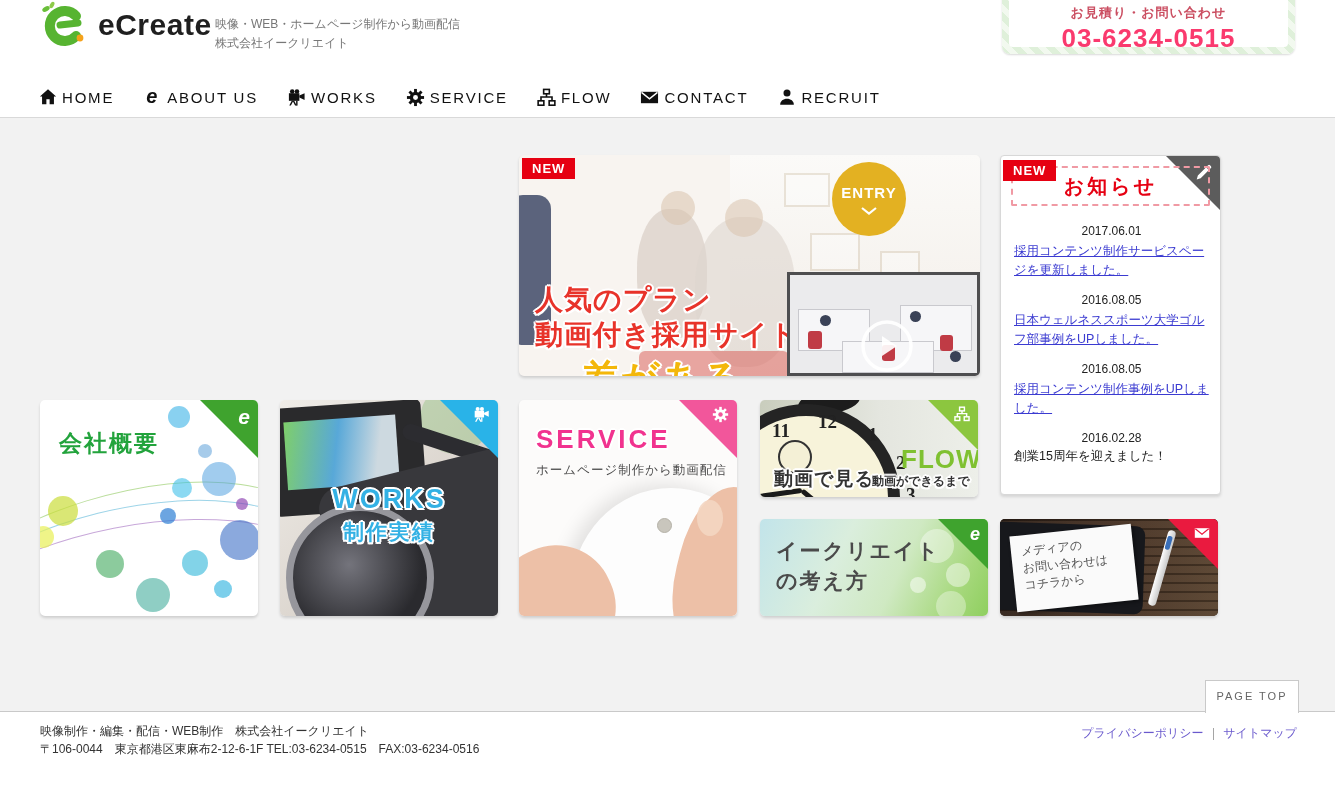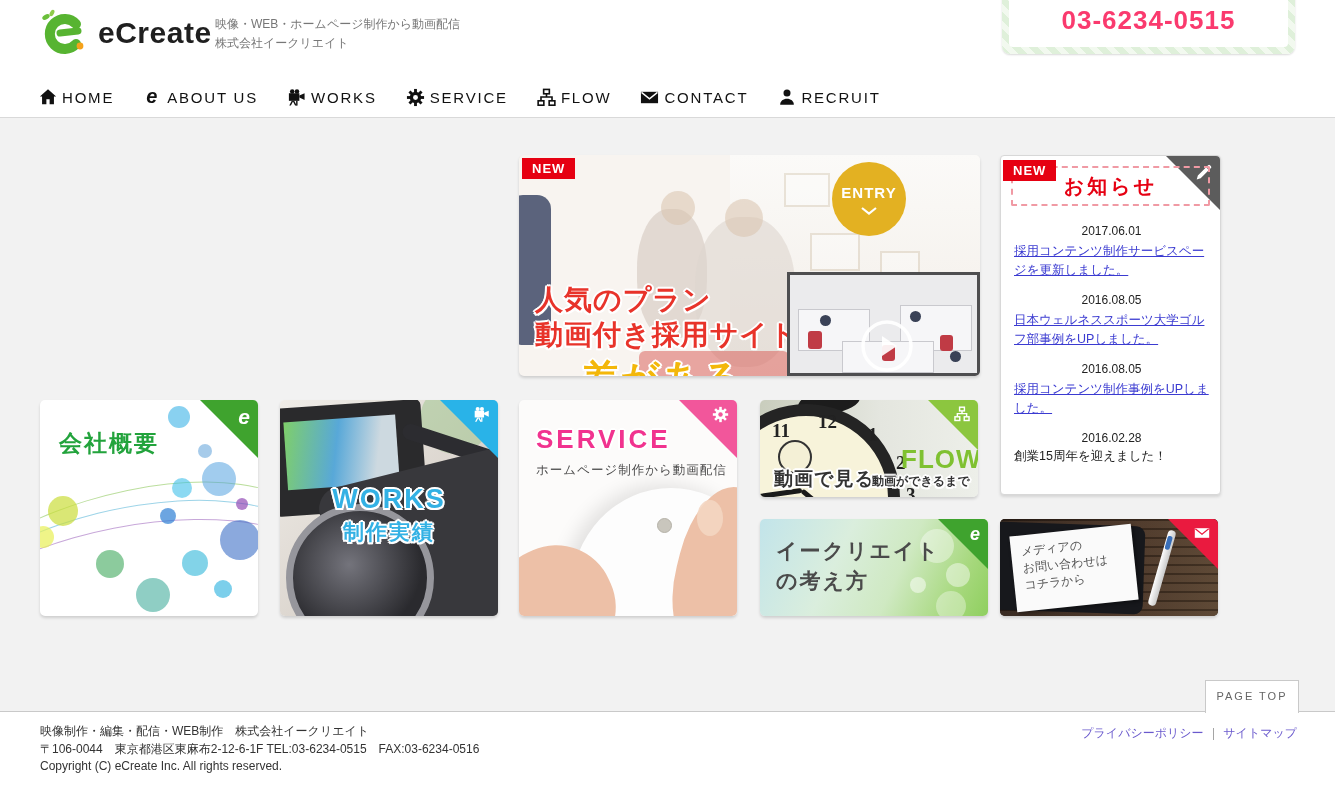--- a/index.html
+++ b/index.html
@@ -1,21 +1,21 @@
 <!DOCTYPE html>
 <html><head>
 <meta charset="utf-8">
 <style>
   html,body{margin:0;padding:0;background:#fff;}
   body{font-family:"Liberation Sans","DejaVu Sans",sans-serif;-webkit-font-smoothing:antialiased;}
   .page{position:relative;width:1335px;height:791px;overflow:hidden;background:#fff;}
 
   
   .header{position:absolute;left:0;top:0;width:1335px;height:117px;background:#fff;border-bottom:1px solid #d9d9d9;z-index:3;}
-  .logo{position:absolute;left:36px;top:8px;display:flex;align-items:center;cursor:pointer;}
+  .logo{position:absolute;left:36px;top:0;display:flex;align-items:center;cursor:pointer;}
   .logo-mark{width:56px;height:50px;position:relative;}
   .logo-text{font-size:30px;font-weight:bold;color:#1f1f1f;letter-spacing:.5px;margin-left:6px;}
   .tagline{position:absolute;left:215px;top:15px;font-size:12px;color:#777;line-height:19px;}
   .contact-box{position:absolute;left:1002px;top:-16px;width:293px;height:70px;border-radius:8px;
     background:repeating-linear-gradient(45deg,#dff0da 0 6px,#f2f9ef 6px 12px);padding:7px;box-sizing:border-box;box-shadow:0 1px 2px rgba(0,0,0,.15);}
   .contact-inner{background:#fff;border-radius:4px;height:100%;text-align:center;padding-top:13px;box-sizing:border-box;}
   .contact-label{font-size:13px;font-weight:bold;color:#cb4f62;letter-spacing:1px;}
   .contact-phone{font-size:26px;font-weight:bold;color:#fa3a6e;letter-spacing:1px;margin-top:1px;}
   .nav{position:absolute;left:38px;top:83px;display:flex;gap:29px;align-items:center;height:28px;}
   .nav-item{display:flex;align-items:center;gap:5px;font-size:15px;letter-spacing:1.8px;color:#111;cursor:pointer;white-space:nowrap;}
@@ -142,20 +142,21 @@
         </svg>
       </span>
       <span class="logo-text">eCreate</span>
     </div>
     <div class="tagline">
       <div>映像・WEB・ホームページ制作から動画配信</div>
       <div>株式会社イークリエイト</div>
     </div>
     <div class="contact-box">
       <div class="contact-inner">
+        <div class="contact-label">お見積り・お問い合わせ</div>
         <div class="contact-phone">03-6234-0515</div>
       </div>
     </div>
 
     <nav class="nav">
       <a class="nav-item">
         <span class="ni">
             <svg width="18" height="18" viewBox="0 0 20 20">
               <path d="M10 1.5L1 9.5h2.4V18h4.8v-5.4h3.6V18h4.8V9.5H19z" fill="#111"></path>
             </svg>
@@ -438,20 +439,19 @@
     </div>
 
   </div>
 
   <div class="pagetop">PAGE TOP</div>
 
   <footer class="footer">
     <div class="f-left">
       <div>映像制作・編集・配信・WEB制作　株式会社イークリエイト</div>
       <div>〒106-0044　東京都港区東麻布2-12-6-1F TEL:03-6234-0515　FAX:03-6234-0516</div>
-      <div>Copyright (C) eCreate Inc. All rights reserved.</div>
     </div>
     <div class="f-links">
       <a class="f-link">プライバシーポリシー</a><span class="f-sep">｜</span><a class="f-link">サイトマップ</a>
     </div>
   </footer>
 
 </div>
 
 </body></html>

